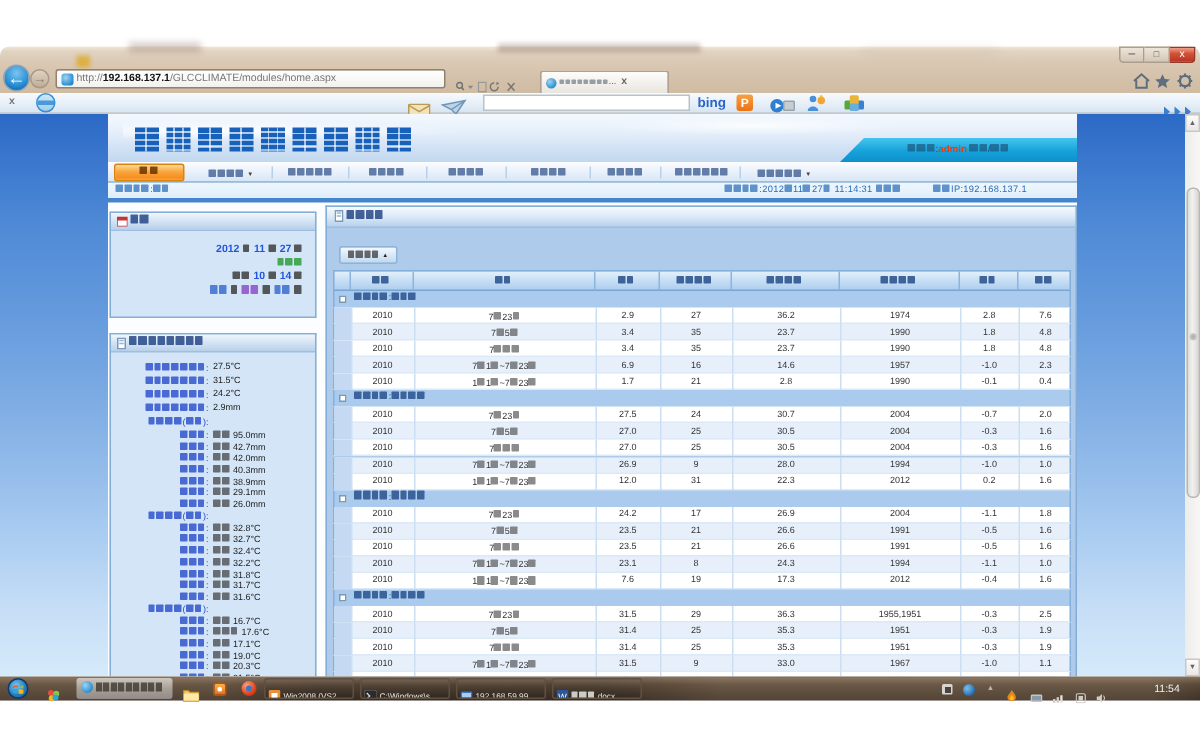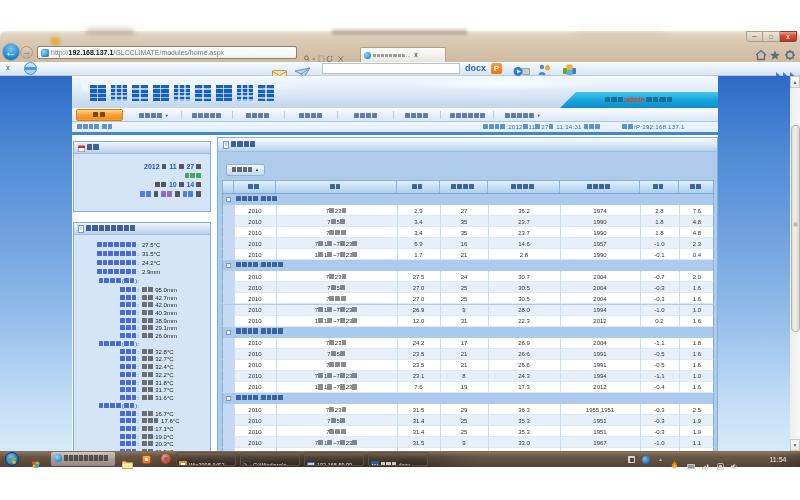--- a/index.html
+++ b/index.html
@@ -61,21 +61,21 @@
     </div>
     <div class="a" style="left:272px;top:65px;width:15px;height:9px"><svg width="15" height="9">
         <rect x="0.5" y="0.5" width="14" height="8" rx="1" fill="#f3e2b8" stroke="#b99b55"></rect>
         <path d="M0 1 L7.5 5.5 L15 1" fill="none" stroke="#b99b55"></path>
       </svg></div>
     <div class="a" style="left:294px;top:64px;width:17px;height:11px"><svg width="17" height="11">
         <path d="M1 4 L16 1 L10 10 L7 7 Z" fill="#bcd3e8" stroke="#6f96b8"></path>
         <path d="M16 1 L7 7" stroke="#6f96b8" fill="none"></path>
       </svg></div>
     <div class="a" style="left:322px;top:63px;width:138px;height:11px;background:#fff;border:1px solid #b8c2cc"></div>
-    <div class="a" style="left:465px;top:63px;width:26px;height:10px;color:#2a66c8;font-size:9px;line-height:10px;font-weight:bold">docx</div>
+    <div class="a" style="left:465px;top:63px;width:26px;height:10px;color:#2a66c8;font-size:9px;line-height:10px;font-weight:bold">bing</div>
     <div class="a" style="left:491px;top:63px;width:11px;height:11px;border-radius:2px;background:linear-gradient(#f6a046,#ee7111);color:#fff;font-size:8px;font-weight:bold;text-align:center;line-height:11px">P</div>
     <div class="a" style="left:513px;top:63px;width:18px;height:11px"><svg width="18" height="11">
         <circle cx="5" cy="5.5" r="4.5" fill="#2e7fd0"></circle>
         <polygon points="4,3.5 8,5.5 4,7.5" fill="#fff"></polygon>
         <rect x="9" y="2" width="8" height="7" rx="1" fill="#9aa4ad"></rect>
         <rect x="10" y="3" width="6" height="5" fill="#c8cdd2"></rect>
       </svg></div>
     <div class="a" style="left:537px;top:62px;width:14px;height:12px"><svg width="14" height="12">
         <circle cx="5" cy="3" r="2.2" fill="#4a90d8"></circle>
         <path d="M1.5 11 C1.5 7 8.5 7 8.5 11 Z" fill="#4a90d8"></path>

